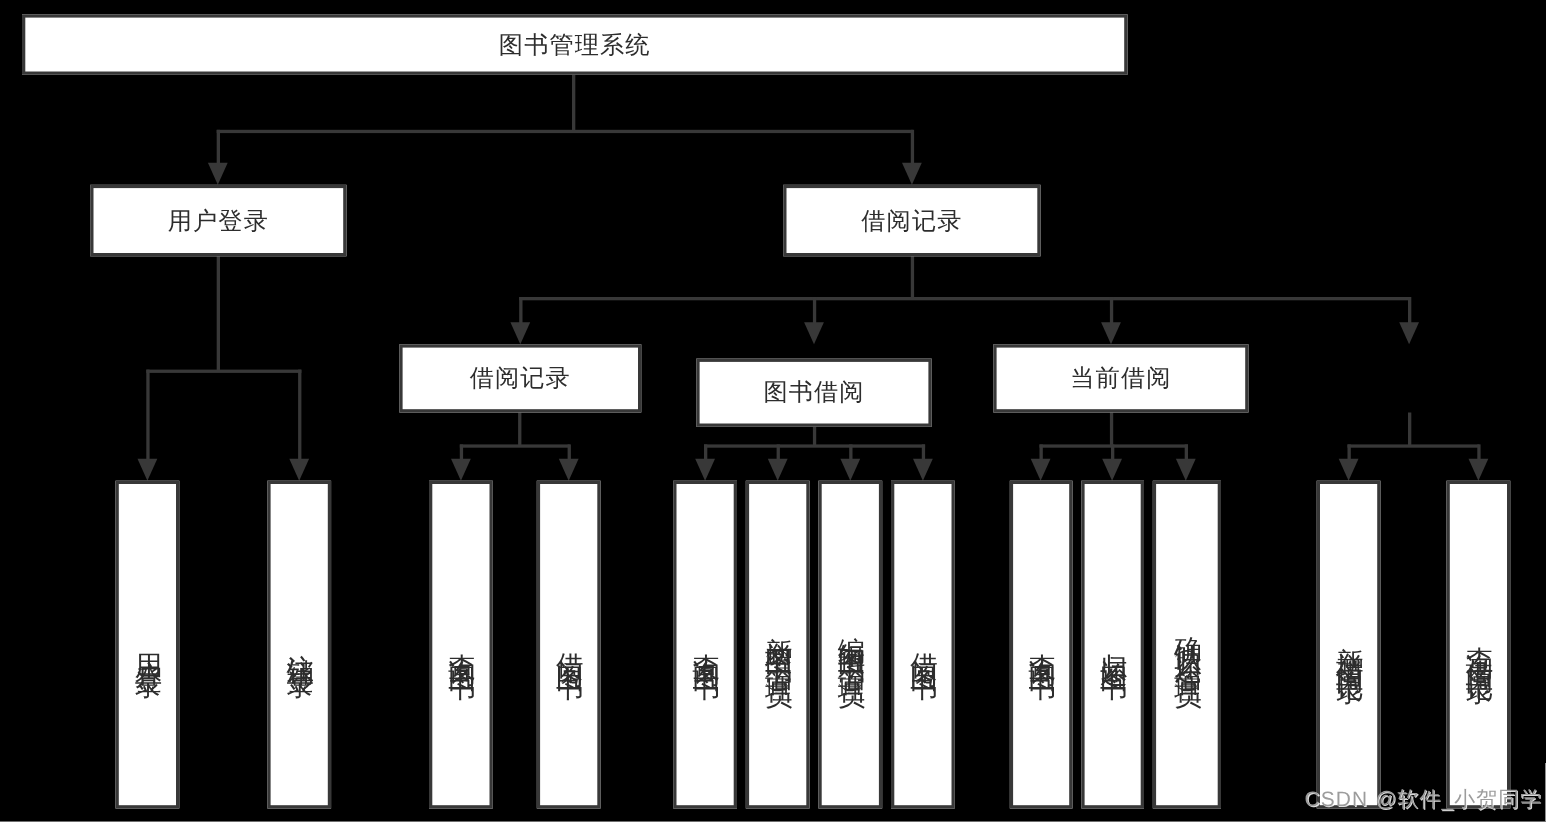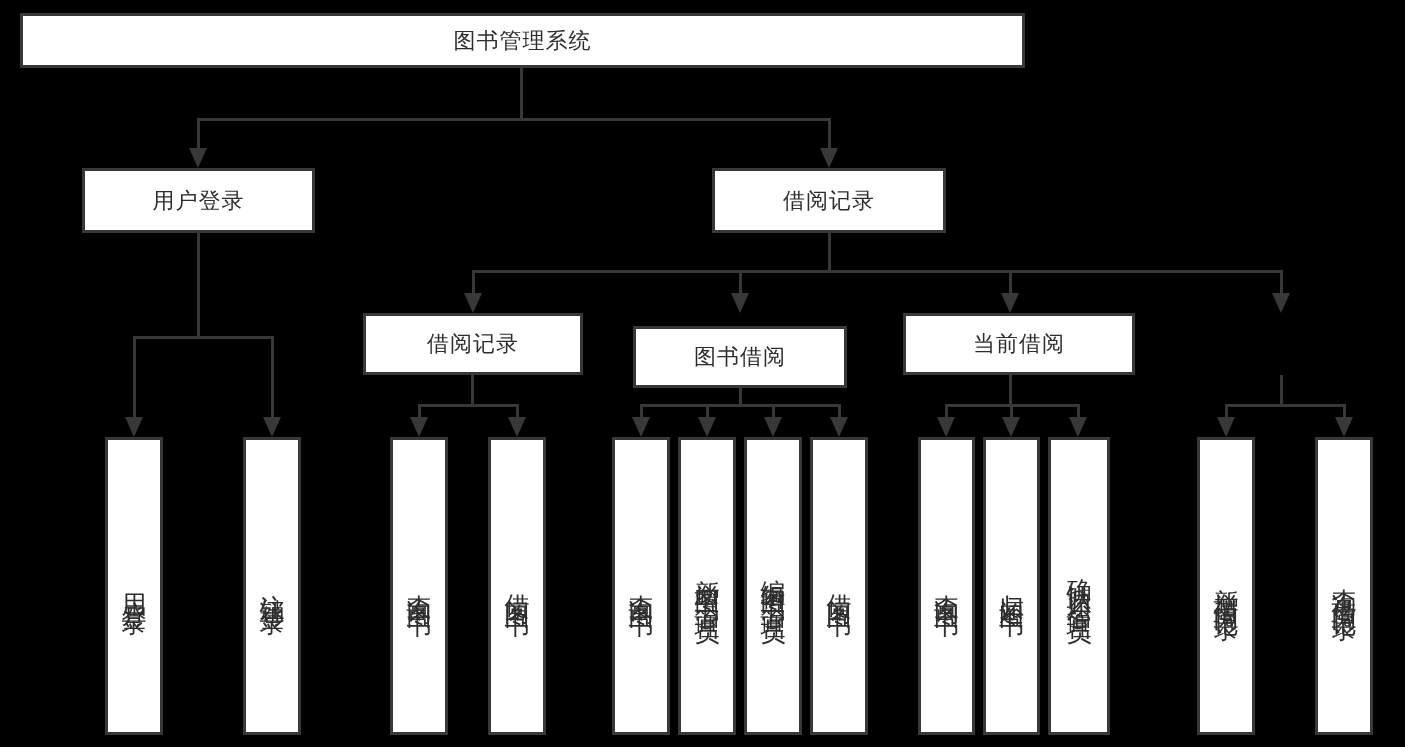--- a/index.html
+++ b/index.html
@@ -178,14 +178,15 @@
     <span class="vtext">确认归还（管理员）</span>
   </div>
 
   <div class="vbox" style="left:1197px;top:437px;width:58px;height:298px;">
     <span class="vtext">新增借阅记录</span>
   </div>
   <div class="vbox" style="left:1315px;top:437px;width:58px;height:298px;">
     <span class="vtext">查询借阅记录</span>
   </div>
 
+  <div class="watermark">CSDN @软件_小贺同学</div>
 
 </div>
 
 </body></html>

